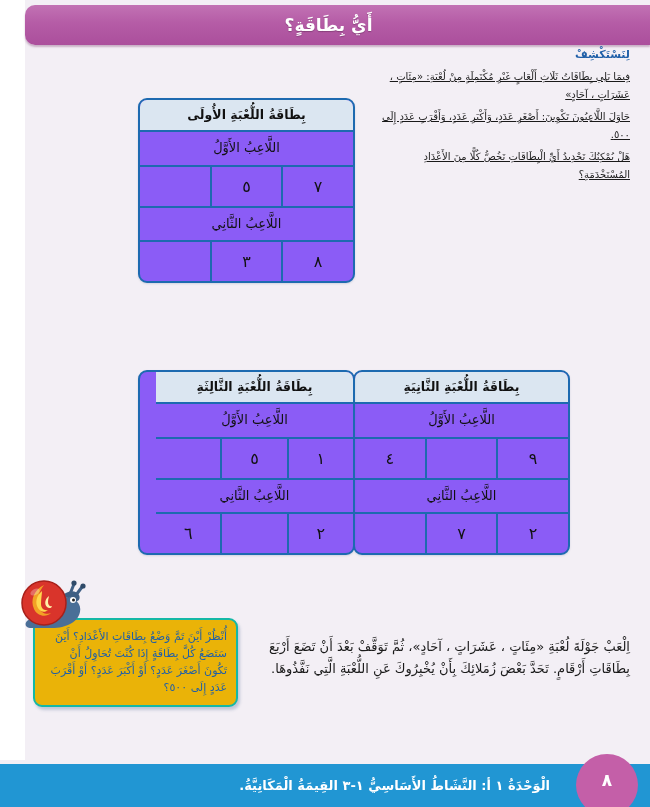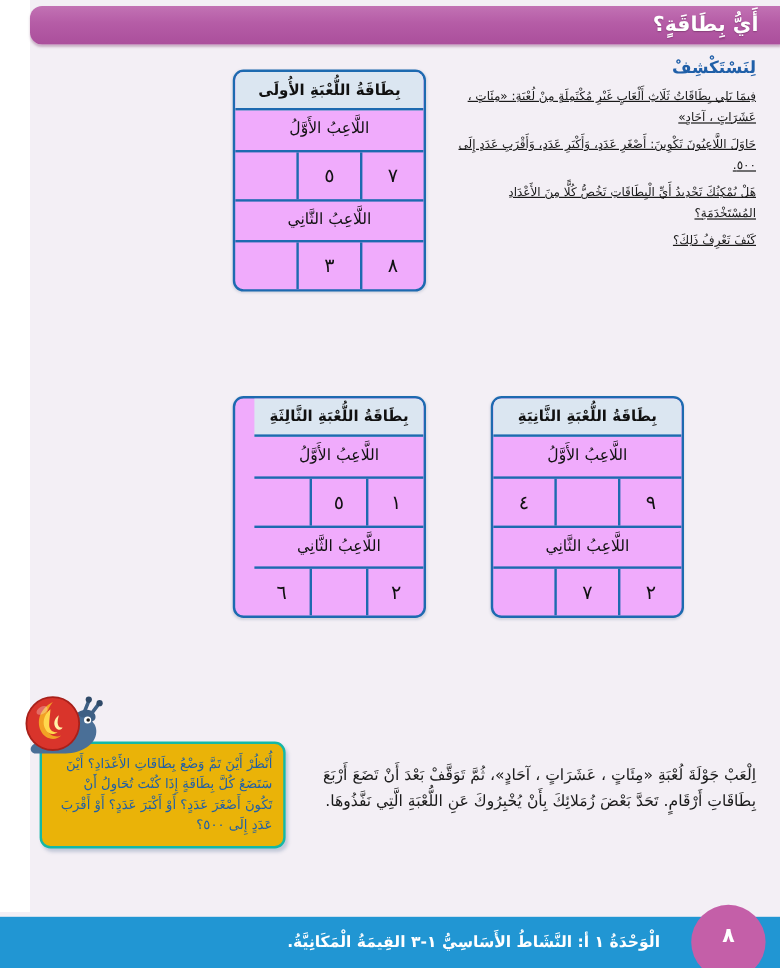--- a/index.html
+++ b/index.html
@@ -25,70 +25,71 @@
   #left-margin {
     position: absolute;
     left: 0; top: 0;
     width: 25px; height: 760px;
     background: #ffffff;
   }
   
   #header-bar {
     position: absolute;
     left: 25px; top: 5px;
-    width: 625px; height: 32px;
+    width: 625px; height: 40px;
     background: linear-gradient(180deg,#c272b4 0%, #b55ca6 45%, #ab4f9c 100%);
     border-radius: 10px 0 0 10px;
     box-shadow: 0 2px 2px rgba(120,60,110,.35);
     display: flex;
     align-items: center;
-    justify-content: flex-start;
+    justify-content: center;
     box-sizing: border-box;
     padding-right: 18px;
   }
   #header-title {
     color: #ffffff;
     font-size: 17px;
     font-weight: bold;
     letter-spacing: .3px;
     text-shadow: 0 1px 1px rgba(90,40,80,.45);
     white-space: nowrap;
   }
   
   #intro-col {
     position: absolute;
     right: 20px; top: 48px;
     width: 260px;
     text-align: right;
   }
   #intro-heading {
     color: #1f5fa8;
-    font-size: 14px;
+    font-size: 11px;
     font-weight: bold;
     margin: 0 0 6px 0;
     line-height: 1.3;
   }
   .body-par {
     color: #1a1a1a;
     font-size: 10px;
     line-height: 1.75;
     margin: 0 0 5px 0;
     text-align: right;
     text-decoration: underline;
   }
   
   .card {
     position: absolute;
-    width: 161px;
+    width: 217px;
     border: 2.5px solid #1d6ab0;
     border-radius: 9px;
-    background: #f0abfc;
+    background: #8b5cf6;
     box-sizing: border-box;
     overflow: hidden;
     box-shadow: 0 1px 2px rgba(60,90,130,.18);
+    margin-top: 40px;
   }
   .card-title {
     background: #dbe6f1;
     color: #111111;
     font-size: 12.5px;
     font-weight: bold;
     text-align: center;
     padding: 7px 2px 8px 2px;
     border-bottom: 2.5px solid #1d6ab0;
     line-height: 1.2;
@@ -205,21 +206,20 @@
 
   <div id="header-bar">
     <span id="header-title">أَيُّ بِطَاقَةٍ؟</span>
   </div>
 
   <div id="intro-col">
     <div id="intro-heading">لِنَسْتَكْشِفْ</div>
     <p class="body-par">فِيمَا يَلِي بِطَاقَاتُ ثَلَاثِ أَلْعَابٍ غَيْرِ مُكْتَمِلَةٍ مِنْ لُعْبَةِ: «مِئَاتٍ ، عَشَرَاتٍ ، آحَادٍ»</p>
     <p class="body-par">حَاوَلَ اللَّاعِبُونَ تَكْوِينَ:  أَصْغَرِ عَدَدٍ، وَأَكْبَرِ عَدَدٍ، وَأَقْرَبِ عَدَدٍ إِلَى ٥٠٠.</p>
     <p class="body-par">هَلْ يُمْكِنُكَ تَحْدِيدُ أَيِّ الْبِطَاقَاتِ تَخُصُّ كُلًّا مِنَ الأَعْدَادِ المُسْتَخْدَمَةِ؟</p>
-    <p class="body-par">كَيْفَ تَعْرِفُ ذَلِكَ؟</p>
   </div>
 
   <div class="card" id="card1">
     <div class="card-title">بِطَاقَةُ اللُّعْبَةِ الأُولَى</div>
     <div class="player-label">اللَّاعِبُ الأَوَّلُ</div>
     <div class="digit-row">
       <div class="digit-cell">٧</div>
       <div class="digit-cell">٥</div>
       <div class="digit-cell"></div>
     </div>

